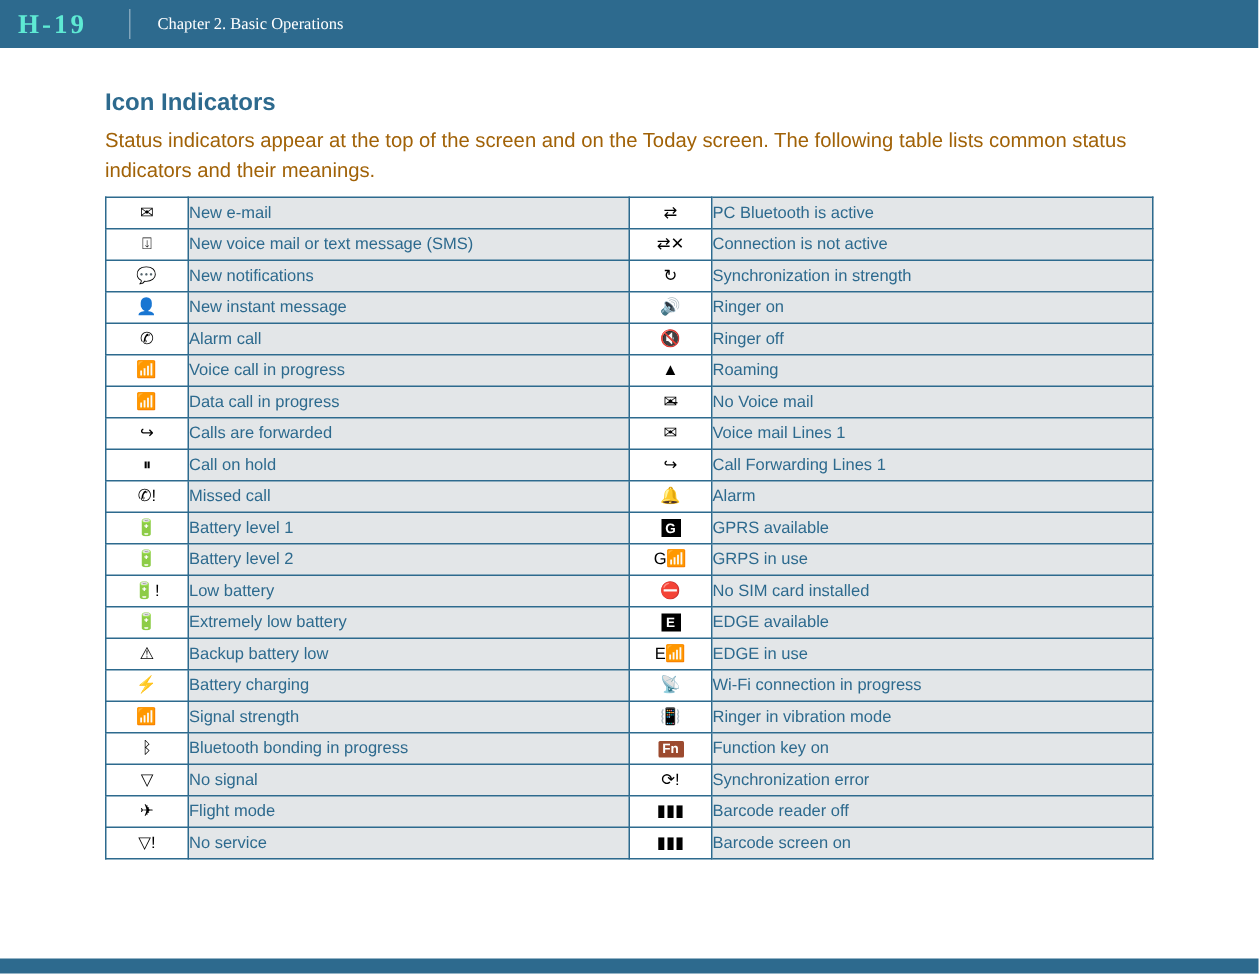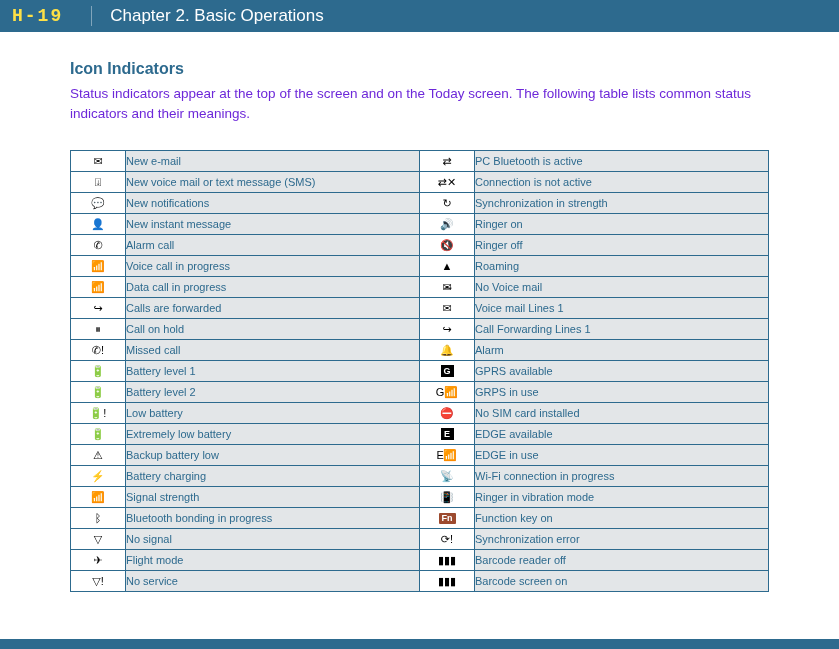--- a/index.html
+++ b/index.html
@@ -6,52 +6,53 @@
   html, body { width: 839px; height: 649px; font-family: Arial, Helvetica, sans-serif; background: #fff; color: #333; }
   .header-bar {
     width: 100%;
     height: 32px;
     background: #2d6a8e;
     display: flex;
     align-items: center;
     padding-left: 12px;
   }
   .logo {
-    color: #fde047;
+    color: #5eead4;
     font-weight: bold;
     font-size: 18px;
     letter-spacing: 2px;
-    font-family: Liberation Mono, monospace;
+    font-family: Liberation Serif, serif;
   }
   .chapter-divider {
     width: 1px;
     height: 20px;
     background: rgba(255,255,255,0.4);
     margin: 0 18px 0 28px;
   }
   .chapter-title {
     color: #fff;
-    font-size: 17px;
+    font-size: 11px;
+    font-family: Liberation Serif, serif;
   }
   .content {
     padding: 28px 70px 0 70px;
     position: relative;
     border-radius: 19px;
   }
   .section-title {
     color: #2d6a8e;
     font-size: 16px;
     font-weight: 600;
     margin-bottom: 6px;
   }
   .section-desc {
     font-size: 13.5px;
     line-height: 1.45;
-    color: #6d28d9;
-    margin-bottom: 27px;
+    color: #a16207;
+    margin-bottom: 8px;
   }
   table.icon-table {
     border-collapse: collapse;
     width: 100%;
     table-layout: fixed;
   }
   table.icon-table td {
     border: 1px solid #2d6a8e;
     font-size: 11px;
     padding: 0;

